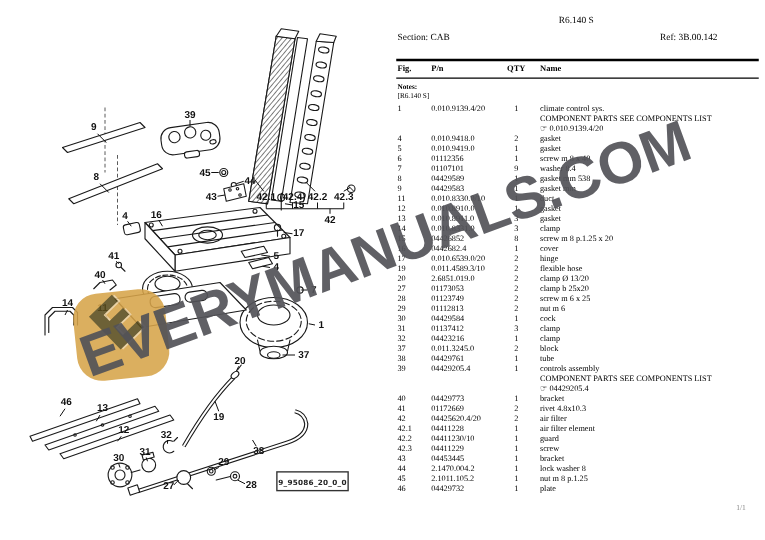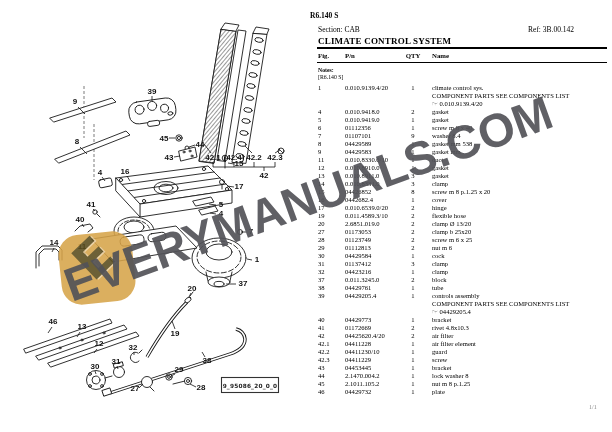--- a/index.html
+++ b/index.html
@@ -1,22 +1,22 @@
 <!DOCTYPE html>
 <html><head>
 <meta charset="utf-8">
 <style>
   html,body{margin:0;padding:0;}
   body{width:612px;height:432px;position:relative;background:#fff;overflow:hidden;
        font-family:"Liberation Serif",serif;color:#000;}
 
   
   .panel{position:absolute;left:310px;top:0;width:302px;height:432px;}
-  .model{position:absolute;top:11px;left:0;width:100%;text-align:left;
-         font-weight:bold;font-size:7.5px;}
+  .model{position:absolute;top:11px;left:0;width:100%;text-align:center;
+         font-weight:normal;font-size:7.5px;}
   .section{position:absolute;left:8px;top:25px;font-size:7.5px;}
   .ref{position:absolute;left:218px;top:25px;font-size:7.5px;}
   .title{position:absolute;left:8px;top:36px;font-weight:bold;font-size:9px;letter-spacing:.2px;}
   .rule-thick{position:absolute;left:7px;top:47px;width:290px;height:2.2px;background:#000;}
   .colheads{position:absolute;left:0;top:52px;width:100%;height:9px;font-weight:bold;font-size:6.8px;}
   .rule-thin{position:absolute;left:7px;top:61.5px;width:290px;height:1.2px;background:#000;}
   .notes-label{position:absolute;left:8px;top:67px;font-size:5.8px;font-weight:bold;}
   .notes-value{position:absolute;left:8px;top:74px;font-size:5.8px;}
   .rows{position:absolute;left:0;top:84px;width:100%;}
   .row-line{position:relative;height:8px;font-size:6.6px;line-height:8px;white-space:nowrap;}
@@ -281,21 +281,20 @@
       <text x="179" y="372" class="callout">29</text>
       <line x1="196" y1="387" x2="190" y2="384" class="leader"></line>
       <text x="201" y="390" class="callout">28</text>
     </g>
 </svg>
 
 <div class="panel">
   <div class="model">R6.140 S</div>
   <div class="section">Section: CAB</div>
   <div class="ref">Ref: 3B.00.142</div>
-  <div class="title">CLIMATE CONTROL SYSTEM</div>
   <div class="rule-thick"></div>
   <div class="colheads">
     <span class="c1">Fig.</span>
     <span class="c2">P/n</span>
     <span class="c3">QTY</span>
     <span class="c4">Name</span>
   </div>
   <div class="rule-thin"></div>
   <div class="notes-label">Notes:</div>
   <div class="notes-value">[R6.140 S]</div>

